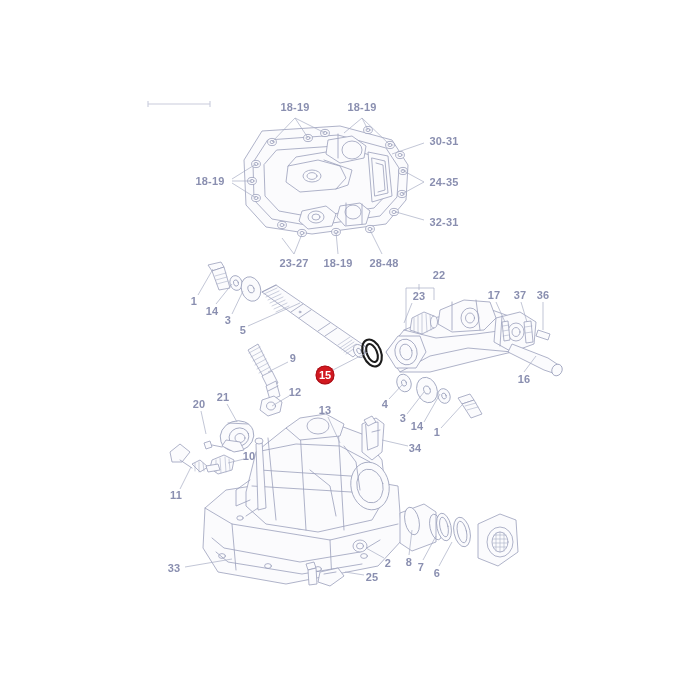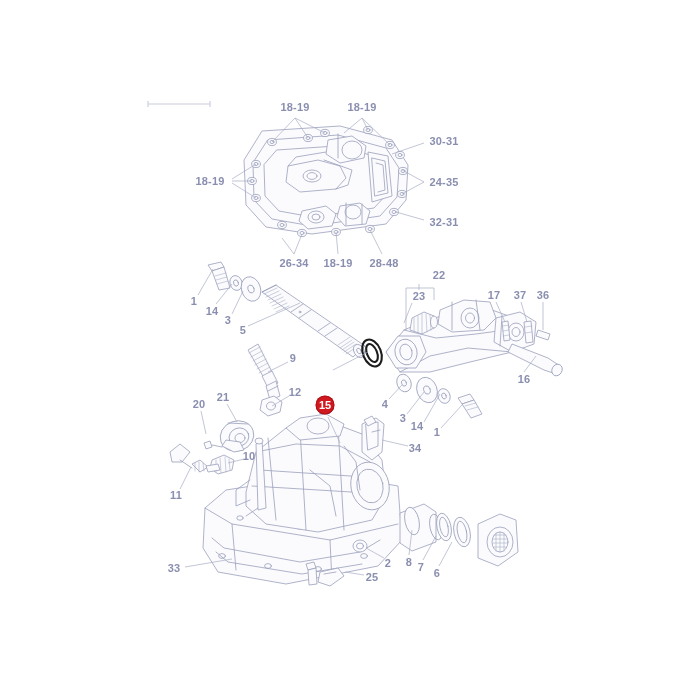--- a/index.html
+++ b/index.html
@@ -426,21 +426,21 @@
     <line id="highlight-leader" class="ldr" x1="333" y1="370" x2="368" y2="352" stroke="#5a5a5a"></line>
   </svg>
 
   <div id="labels-layer">
       <div class="lbl" style="left: 295px; top: 107px;">18-19</div>
       <div class="lbl" style="left: 362px; top: 107px;">18-19</div>
       <div class="lbl" style="left: 444px; top: 141px;">30-31</div>
       <div class="lbl" style="left: 444px; top: 182px;">24-35</div>
       <div class="lbl" style="left: 444px; top: 222px;">32-31</div>
       <div class="lbl" style="left: 210px; top: 181px;">18-19</div>
-      <div class="lbl" style="left: 294px; top: 263px;">26-34</div>
+      <div class="lbl" style="left: 294px; top: 263px;">23-27</div>
       <div class="lbl" style="left: 338px; top: 263px;">18-19</div>
       <div class="lbl" style="left: 384px; top: 263px;">28-48</div>
       <div class="lbl" style="left: 194px; top: 301px;">1</div>
       <div class="lbl" style="left: 212px; top: 311px;">14</div>
       <div class="lbl" style="left: 228px; top: 320px;">3</div>
       <div class="lbl" style="left: 243px; top: 330px;">5</div>
       <div class="lbl" style="left: 293px; top: 358px;">9</div>
       <div class="lbl" style="left: 295px; top: 392px;">12</div>
       <div class="lbl" style="left: 325px; top: 410px;">13</div>
       <div class="lbl" style="left: 199px; top: 404px;">20</div>
@@ -459,15 +459,15 @@
       <div class="lbl" style="left: 417px; top: 426px;">14</div>
       <div class="lbl" style="left: 437px; top: 432px;">1</div>
       <div class="lbl" style="left: 415px; top: 448px;">34</div>
       <div class="lbl" style="left: 388px; top: 563px;">2</div>
       <div class="lbl" style="left: 372px; top: 577px;">25</div>
       <div class="lbl" style="left: 409px; top: 562px;">8</div>
       <div class="lbl" style="left: 421px; top: 567px;">7</div>
       <div class="lbl" style="left: 437px; top: 573px;">6</div>
     </div>
 
-  <div id="highlight-badge" class="badge" style="left: 325px; top: 375px; background: rgb(210, 24, 31); margin-top: 30px;">15</div>
+  <div id="highlight-badge" class="badge" style="left: 325px; top: 375px; background: rgb(210, 24, 31);">15</div>
 
 </div>
 
 </body></html>

